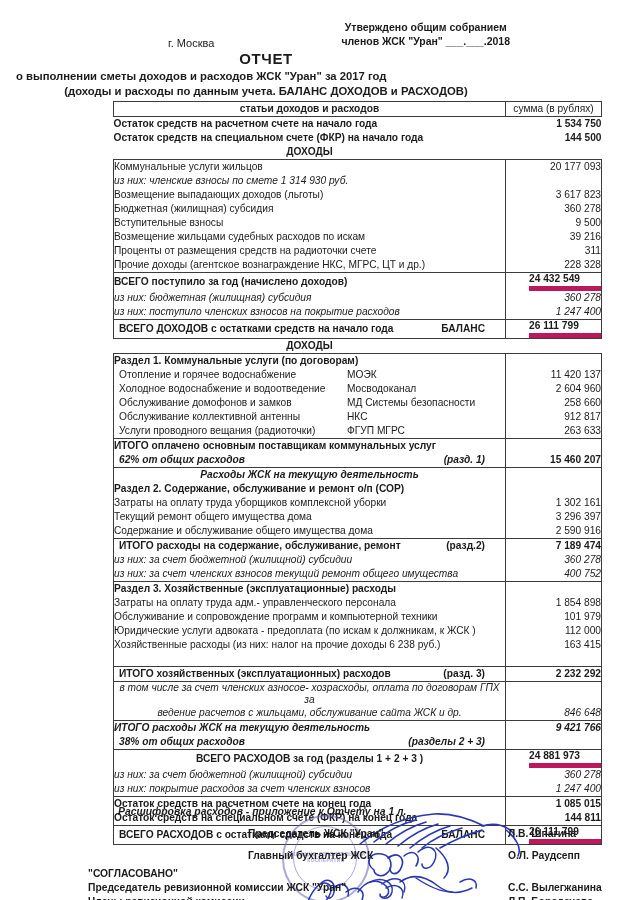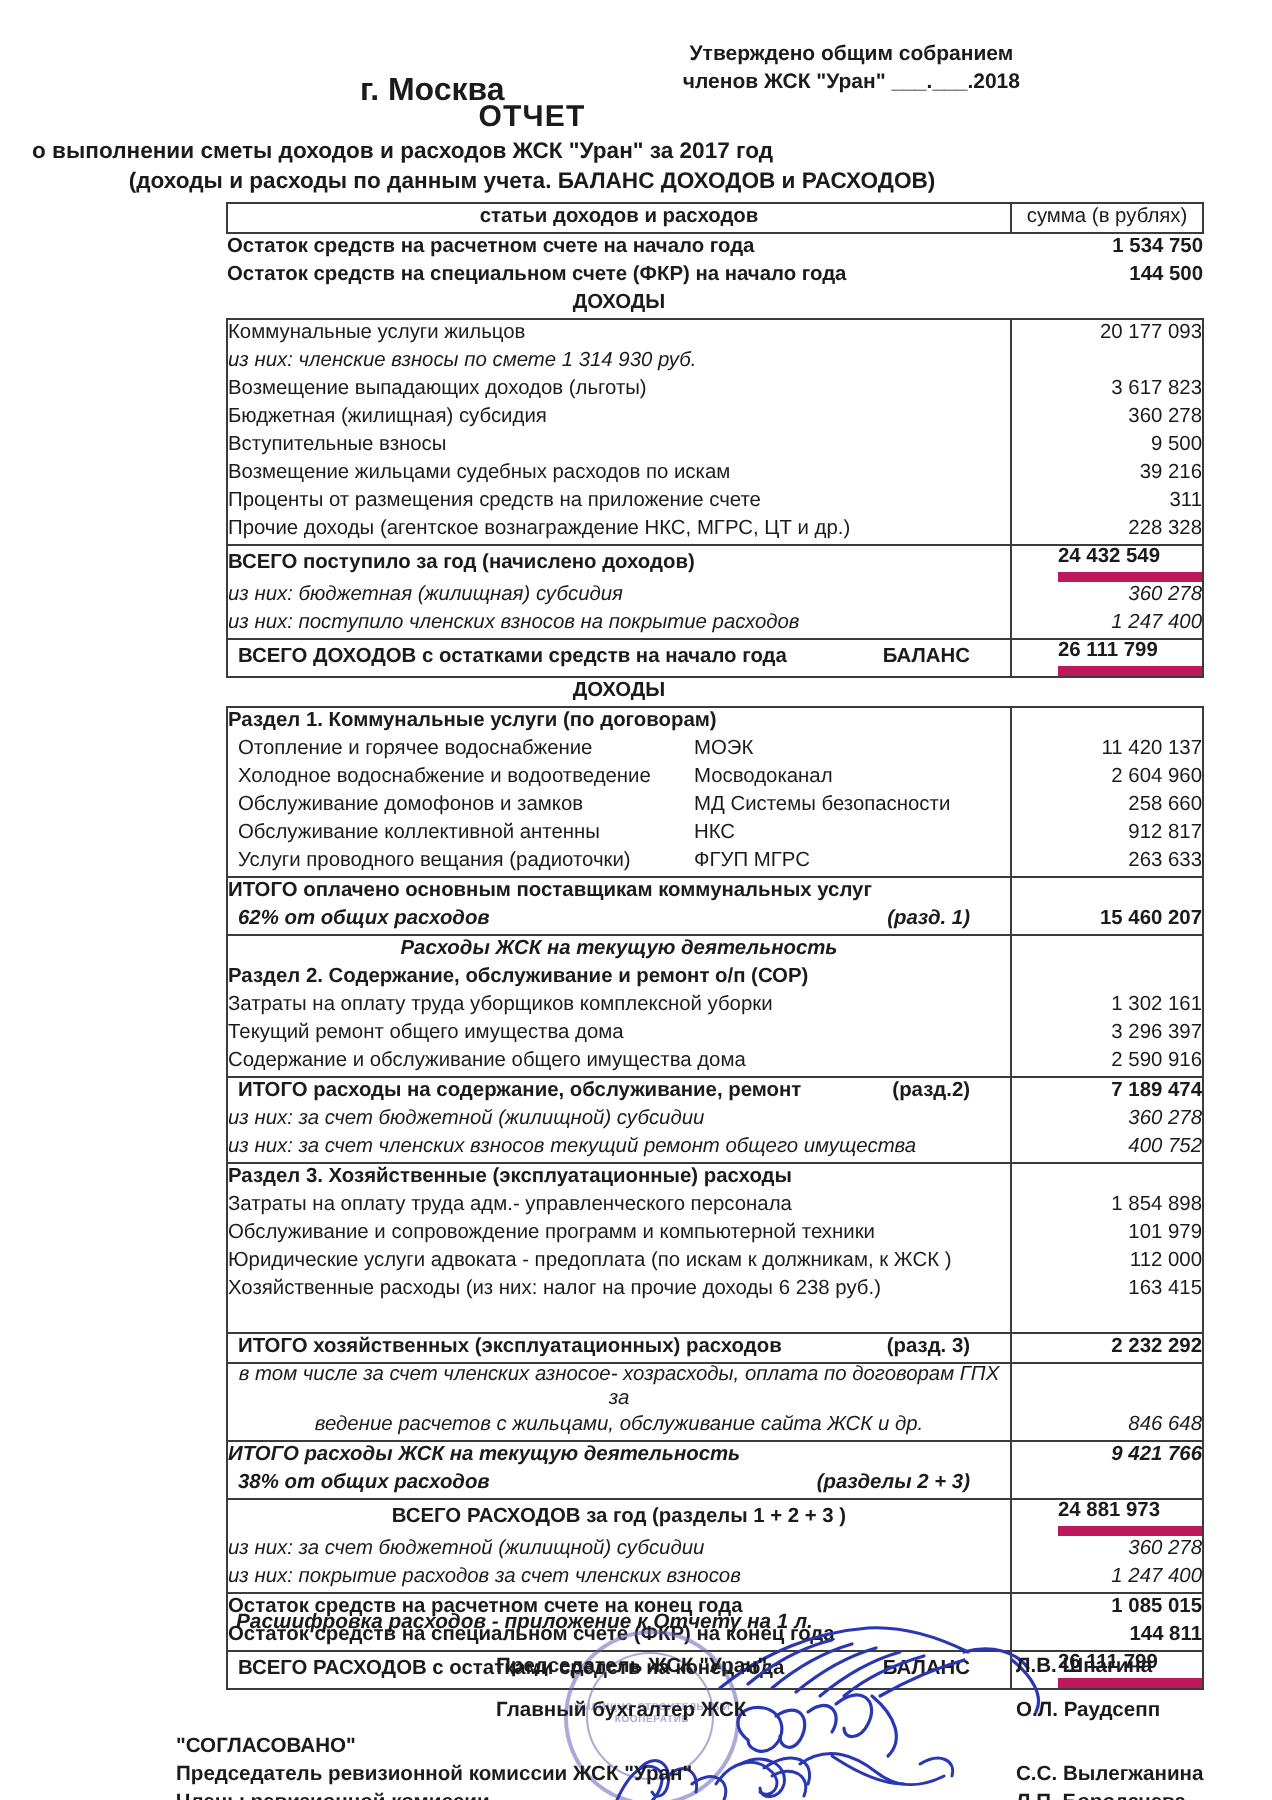--- a/index.html
+++ b/index.html
@@ -32,24 +32,24 @@
     right: 22px;
     top: 20px;
     text-align: center;
     font-size: 10.5px;
     font-weight: bold;
     line-height: 14px;
     white-space: nowrap;
   }
   .hdr-city {
     position: absolute;
-    left: 180px;
+    left: 168px;
     top: 37px;
-    font-size: 16px;
-    font-weight: bold;
+    font-size: 11px;
+    font-weight: normal;
   }
   .hdr-title {
     position: absolute;
     left: 0;
     right: 0;
     top: 50px;
     text-align: center;
     font-size: 15px;
     font-weight: bold;
     letter-spacing: 0.6px;
@@ -293,21 +293,21 @@
         </tr>
         <tr>
           <td class="bl lbl">Вступительные взносы</td>
           <td class="bl br val">9 500</td>
         </tr>
         <tr>
           <td class="bl lbl">Возмещение жильцами судебных расходов по искам</td>
           <td class="bl br val">39 216</td>
         </tr>
         <tr>
-          <td class="bl lbl">Проценты от размещения средств на приложение счете</td>
+          <td class="bl lbl">Проценты от размещения средств на радиоточки счете</td>
           <td class="bl br val">311</td>
         </tr>
         <tr>
           <td class="bl bb lbl">Прочие доходы (агентское вознаграждение НКС, МГРС, ЦТ и др.)</td>
           <td class="bl br bb val">228 328</td>
         </tr>
 
         <tr>
           <td class="bl lbl b">ВСЕГО поступило за год (начислено доходов)</td>
           <td class="bl br val b">

